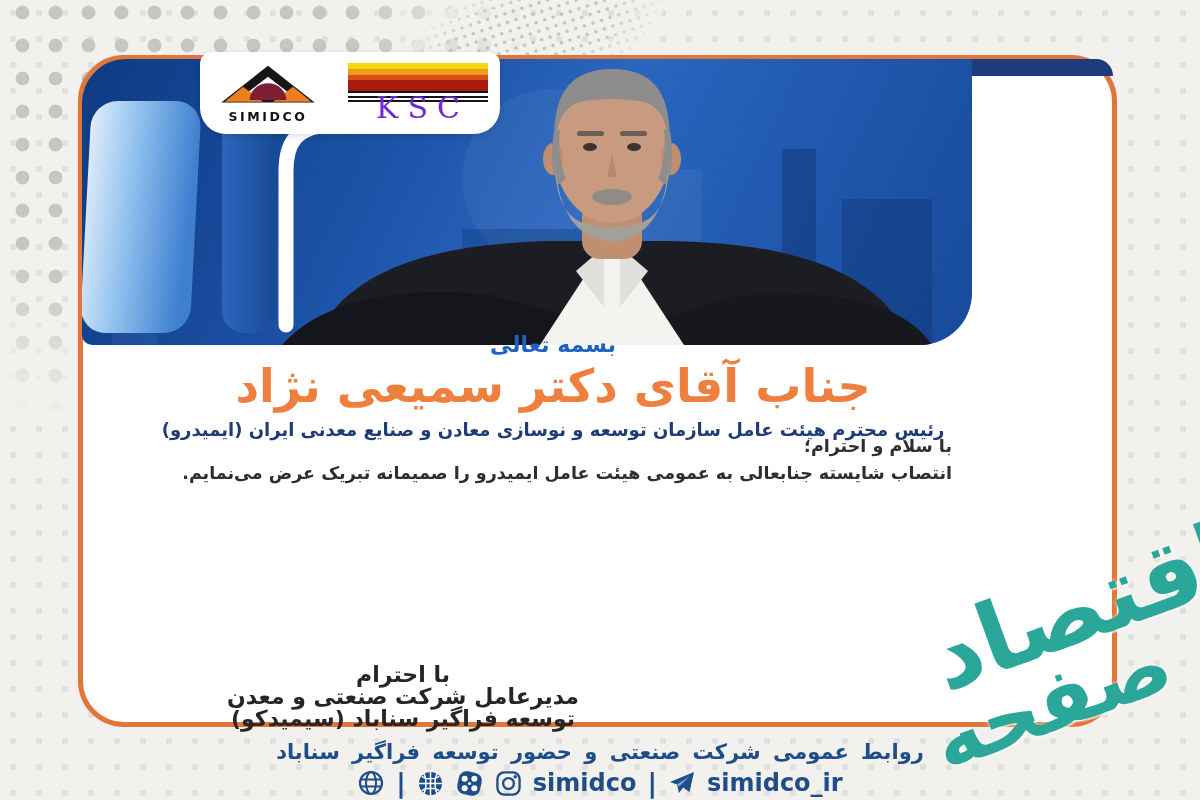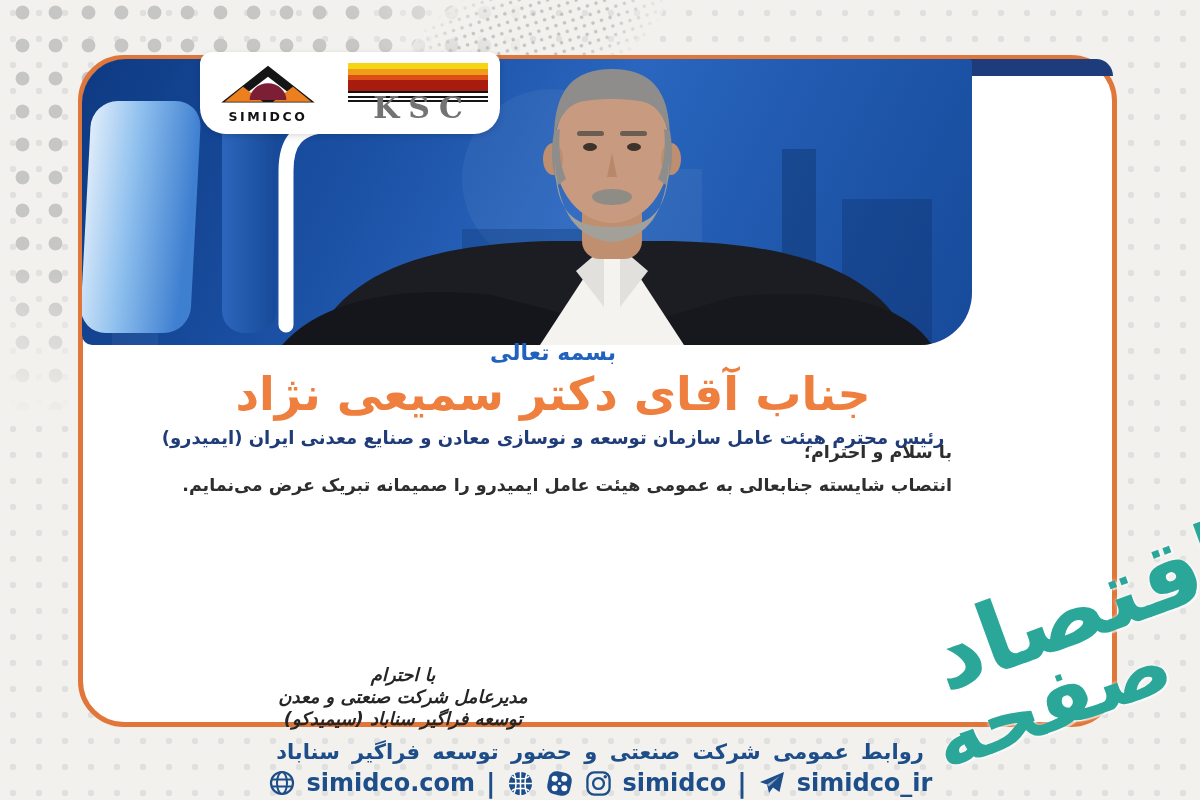--- a/index.html
+++ b/index.html
@@ -49,38 +49,38 @@
     box-shadow:0 2px 6px rgba(0,0,0,.14); }
   .simidco-block { width:120px; text-align:center; }
   .simidco-text { font-size:12.5px; font-weight:bold; letter-spacing:2.6px;
     color:#121212; margin-top:-2px; }
   .ksc-block { width:148px; text-align:center; }
   .ksc-colors { width:140px; height:28px; margin:0 auto;
     background:linear-gradient(to bottom,#f6d513 0 22%,#ee9c1a 22% 42%,#df4d17 42% 62%,#a81c10 62% 100%); }
   .ksc-lines { width:140px; height:12px; margin:0 auto;
     background:repeating-linear-gradient(to bottom,#141414 0 2px,#ffffff 2px 4.6px); }
   .ksc-text { font-family:"DejaVu Serif","Liberation Serif",serif; font-size:30px;
-    font-weight:bold; letter-spacing:9px; color:#737373; line-height:1;
+    font-weight:normal; letter-spacing:9px; color:#6d28d9; line-height:1;
     margin-top:-10px; text-indent:9px; }
 
   
-  .title-block { position:absolute; left:30px; top:272px; width:880px; text-align:center;margin-top:8px; }
+  .title-block { position:absolute; left:30px; top:272px; width:880px; text-align:center; }
   .bismillah { color:#2062bd; font-size:22px; font-weight:bold; line-height:1.2; }
   .honoree-name { color:#ef7f3e; font-size:46px; font-weight:bold; line-height:1.15; margin-top:2px; }
   .honoree-role { color:#1f3c78; font-size:18px; font-weight:bold; margin-top:6px; }
 
   
   .body-text { position:absolute; left:57px; top:370px; width:812px;
     direction:rtl; text-align:justify; text-align-last:right;
     color:#2e2e2e; font-size:17.5px; font-weight:bold; line-height:20.5px; }
-  .body-text p { margin:12px 0 2px; }
+  .body-text p { margin:6px 0 2px; }
 
   .signature { position:absolute; left:115px; top:604px; width:410px;
     text-align:center; color:#262626; font-weight:bold; direction:rtl;
-    font-size:18px; line-height:22px;font-style:italic; }
+    font-size:22px; line-height:22px; }
 
   
   .footer { position:absolute; left:70px; top:740px; width:1060px; text-align:center; z-index:2; }
   .pr-line { color:#1d4e89; font-size:21px; font-weight:bold; direction:rtl;
     letter-spacing:.4px; word-spacing:5px; }
   .social-line { margin-top:4px; display:flex; justify-content:center; align-items:center;
     gap:11px; direction:ltr; color:#1d4e89; font-size:24px; font-weight:bold; }
   .social-line svg { display:block; }
   .sep { font-size:26px; font-weight:bold; }
 
@@ -194,21 +194,20 @@
   </div>
 
   <div class="footer">
     <div class="pr-line">روابط عمومی شرکت صنعتی و حضور توسعه فراگیر سناباد</div>
     <div class="social-line">
       <svg width="28" height="28" viewBox="0 0 28 28">
         <circle cx="14" cy="14" r="11" fill="none" stroke="#1d4e89" stroke-width="2.2"></circle>
         <ellipse cx="14" cy="14" rx="5" ry="11" fill="none" stroke="#1d4e89" stroke-width="2"></ellipse>
         <path d="M3.5,10.5 H24.5 M3.5,17.5 H24.5" stroke="#1d4e89" stroke-width="2" fill="none"></path>
       </svg>
-      <span>simidco.com</span>
       <span class="sep">|</span>
       <svg width="27" height="27" viewBox="0 0 28 28">
         <circle cx="14" cy="14" r="12" fill="#1d4e89"></circle>
         <path d="M14,2 V26 M2,14 H26 M5,6.5 C9,10 19,10 23,6.5 M5,21.5 C9,18 19,18 23,21.5 M7,3.5 C10,8.5 10,19.5 7,24.5 M21,3.5 C18,8.5 18,19.5 21,24.5" stroke="#ffffff" stroke-width="1.6" fill="none"></path>
       </svg>
       <svg width="29" height="29" viewBox="0 0 30 30">
         <rect x="3" y="3" width="24" height="24" rx="8" fill="#1d4e89" transform="rotate(12 15 15)"></rect>
         <circle cx="10" cy="10" r="3.1" fill="#ffffff"></circle>
         <circle cx="20" cy="10" r="3.1" fill="#ffffff"></circle>
         <circle cx="10" cy="20" r="3.1" fill="#ffffff"></circle>

